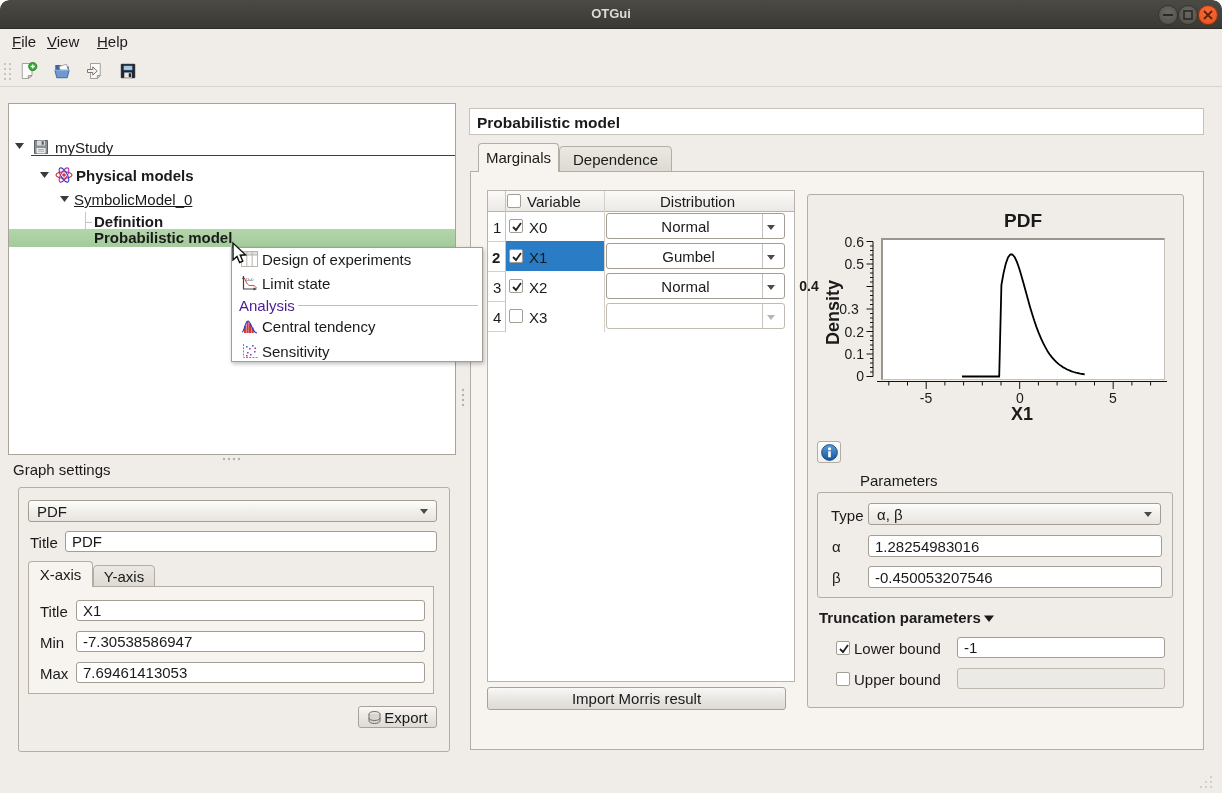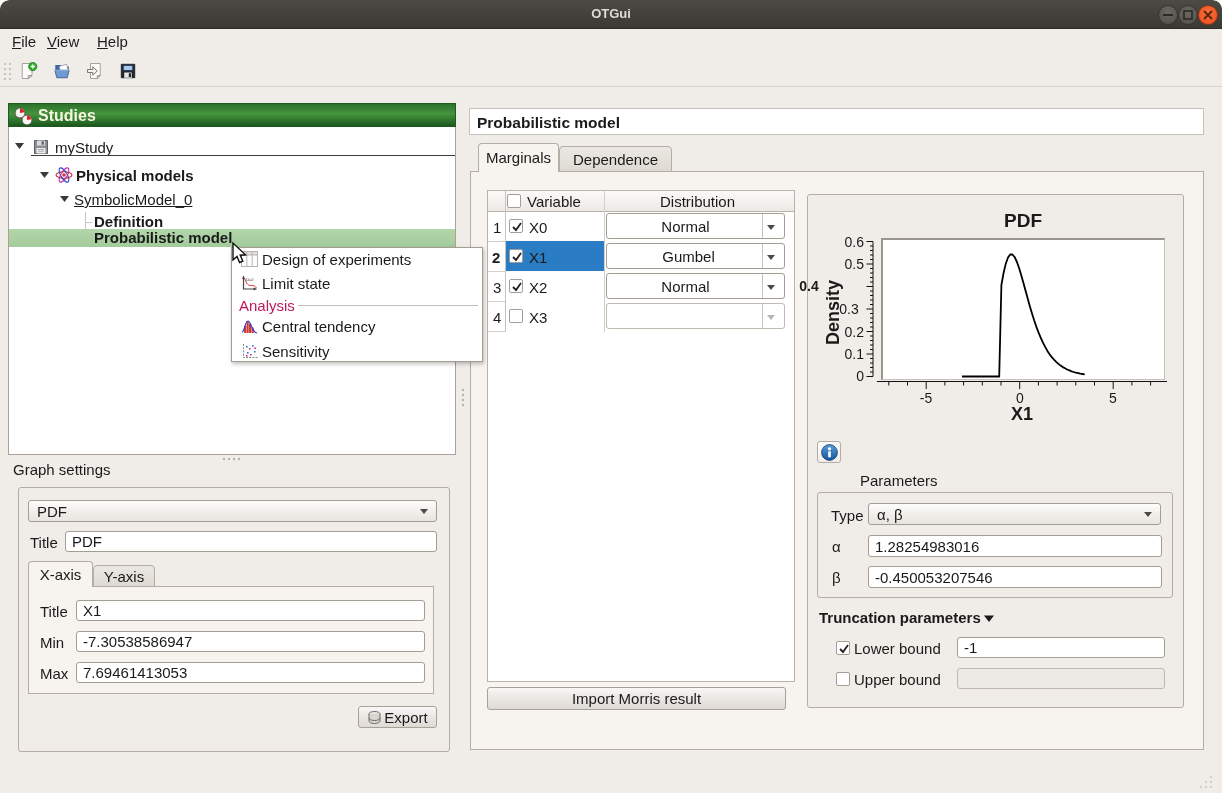--- a/index.html
+++ b/index.html
@@ -94,30 +94,20 @@
     <path d="M3 3 h18 v18 h-18 z" fill="#20242c" stroke="#14161b"></path>
     <rect x="6" y="5" width="12" height="6" fill="#5d9fe0"></rect>
     <rect x="6.8" y="5.8" width="10.4" height="1.6" fill="#cfe4f7"></rect>
     <rect x="6.8" y="8.4" width="10.4" height="1.6" fill="#cfe4f7"></rect>
     <rect x="7" y="14" width="10" height="7" fill="#e8e8e8"></rect>
     <rect x="13" y="15" width="3" height="5" fill="#20242c"></rect>
   </svg>
 </div>
 
 <div class="panel" id="treepanel" style="left:8px; top:103px; width:448px; height:352px;"></div>
-<div class="abs" id="studieshdr" style="left:8px; top:103px; width:448px; height:24px;
-  background:linear-gradient(#2c712c,#46953e 45%,#3d8a37 55%,#1c571e); border:1px solid #1d5a1f;">
-  <svg class="abs" style="left:5px;top:3px;" width="20" height="19" viewBox="0 0 20 19">
-    <circle cx="6" cy="6" r="5" fill="#f6f5f2" stroke="#55524d" stroke-width="1"></circle>
-    <path d="M6 1.6 a4.4 4.4 0 0 1 4.3 3.6 l-4.3 0.8 z" fill="#d6271f"></path>
-    <circle cx="13" cy="13" r="5" fill="#f6f5f2" stroke="#55524d" stroke-width="1"></circle>
-    <path d="M13 8.6 a4.4 4.4 0 0 1 4.3 3.6 l-4.3 0.8 z" fill="#d6271f"></path>
-  </svg>
-  <span class="abs" style="left:29px; top:3px; font-size:16px; font-weight:bold; color:#f7f4e0;">Studies</span>
-</div>
 <div id="treeitems">
 
   <svg class="abs" style="left:15px;top:142px;" width="10" height="8">
         <path d="M0 1 h9 l-4.5 6 z" fill="#3a3a3a"></path>
       </svg>
   <svg class="abs" style="left:33px;top:139px;" width="16" height="16" viewBox="0 0 16 16">
     <path d="M1.5 1.5 h13 v13 h-13 z" fill="#8c9095" stroke="#5c6064"></path>
     <rect x="4" y="1.5" width="8" height="5" fill="#d7dade"></rect>
     <rect x="8.6" y="2.3" width="2.2" height="3.4" fill="#5c6064"></rect>
     <rect x="3.5" y="9" width="9" height="5.5" fill="#e9ebec"></rect>
@@ -385,21 +375,21 @@
   <span class="lbl" style="left:262px; top:251px;">Design of experiments</span>
 
   <svg class="abs" style="left:241px;top:275px;" width="17" height="17" viewBox="0 0 17 17">
     <path d="M2.5 1 v13 h13" fill="none" stroke="#444" stroke-width="1.2"></path>
     <path d="M2.5 1 l-1.5 3 h3 z M15.5 14 l-3 -1.5 v3 z" fill="#444"></path>
     <path d="M3.5 3 c2 6 4 8 6.5 7.5 c2.5 -0.5 4 0.5 5.5 2.5" fill="none" stroke="#d23a3a" stroke-width="1"></path>
     <text x="5" y="6" font-size="4" fill="#555">Ω=0</text>
   </svg>
   <span class="lbl" style="left:262px; top:275px;">Limit state</span>
 
-  <span class="lbl" style="left:239px; top:297px; color:#be185d;">Analysis</span>
+  <span class="lbl" style="left:239px; top:297px; color:#4c1d95;">Analysis</span>
   <div class="abs" style="left:298px; top:305px; width:180px; height:1px; background:#c3bfb8;"></div>
 
   <svg class="abs" style="left:241px;top:318px;" width="17" height="16" viewBox="0 0 17 16">
     <g fill="#d23a3a">
           <rect x="3" y="8" width="2.2" height="7"></rect>
           <rect x="5.5" y="3" width="2.2" height="12"></rect>
           <rect x="8" y="5.5" width="2.2" height="9.5"></rect>
           <rect x="10.5" y="9.5" width="2.2" height="5.5"></rect>
         </g>
     <path d="M1 14 c2.5 0 3 -11 6 -11 c3 0 3.5 11 9 12" fill="none" stroke="#2a41c8" stroke-width="1.2"></path>

